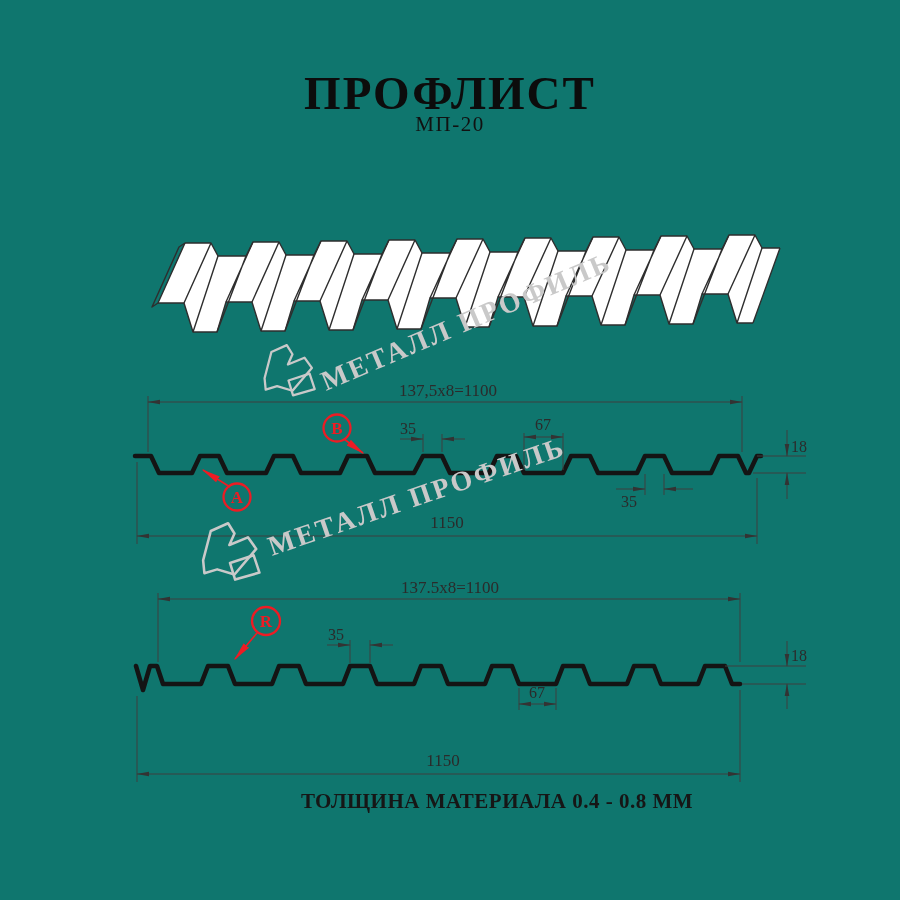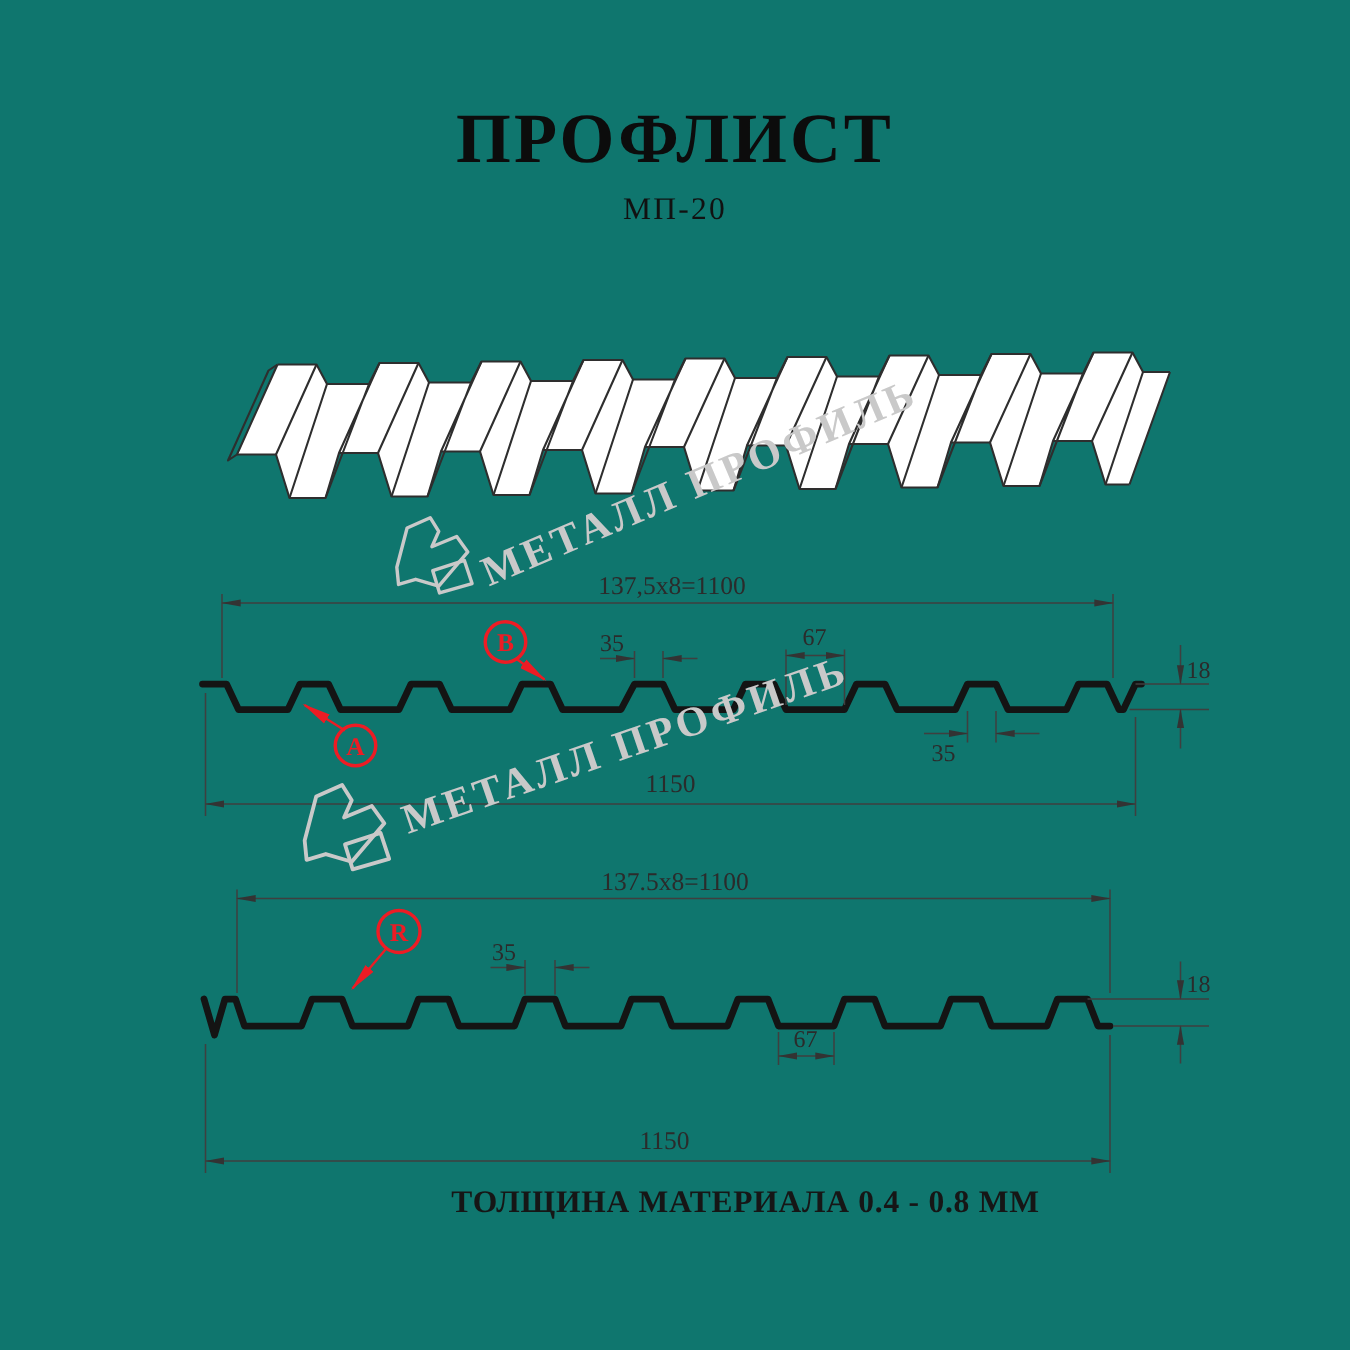--- a/index.html
+++ b/index.html
@@ -1,20 +1,20 @@
 <!DOCTYPE html>
 <html><head>
 <meta charset="utf-8">
 <style>
   html,body{margin:0;padding:0;background:#ffffff;}
   .page{position:relative;width:900px;height:900px;background:#0f766e;overflow:hidden;
         font-family:Liberation Serif, serif;}
   .title{position:absolute;top:66px;left:0;width:900px;text-align:center;
          font-size:47px;font-weight:800;letter-spacing:2px;color:#0c0c0c;}
-  .subtitle{position:absolute;top:127px;left:0;width:900px;text-align:center;
+  .subtitle{position:absolute;top:112px;left:0;width:900px;text-align:center;
          font-size:21px;font-weight:500;letter-spacing:1.5px;color:#111;}
   .footnote{position:absolute;top:789px;left:0;width:900px;text-align:center;
          font-size:21px;font-weight:600;letter-spacing:0.5px;color:#161616;padding-left:47px;}
   svg{position:absolute;top:0;left:0;}
   .thin{stroke:#3f3f3f;stroke-width:1;fill:none;}
   .prof{stroke:#141414;stroke-width:4.5;fill:none;stroke-linejoin:round;stroke-linecap:round;}
   .sheet{stroke:#2e2e2e;stroke-width:1.4;fill:none;stroke-linejoin:round;}
   .dim{font-size:16px;fill:#2b2b2b;}
   .dimBig{font-size:17px;fill:#2b2b2b;}
   .redln{stroke:#ed1c24;stroke-width:1.6;fill:none;}

